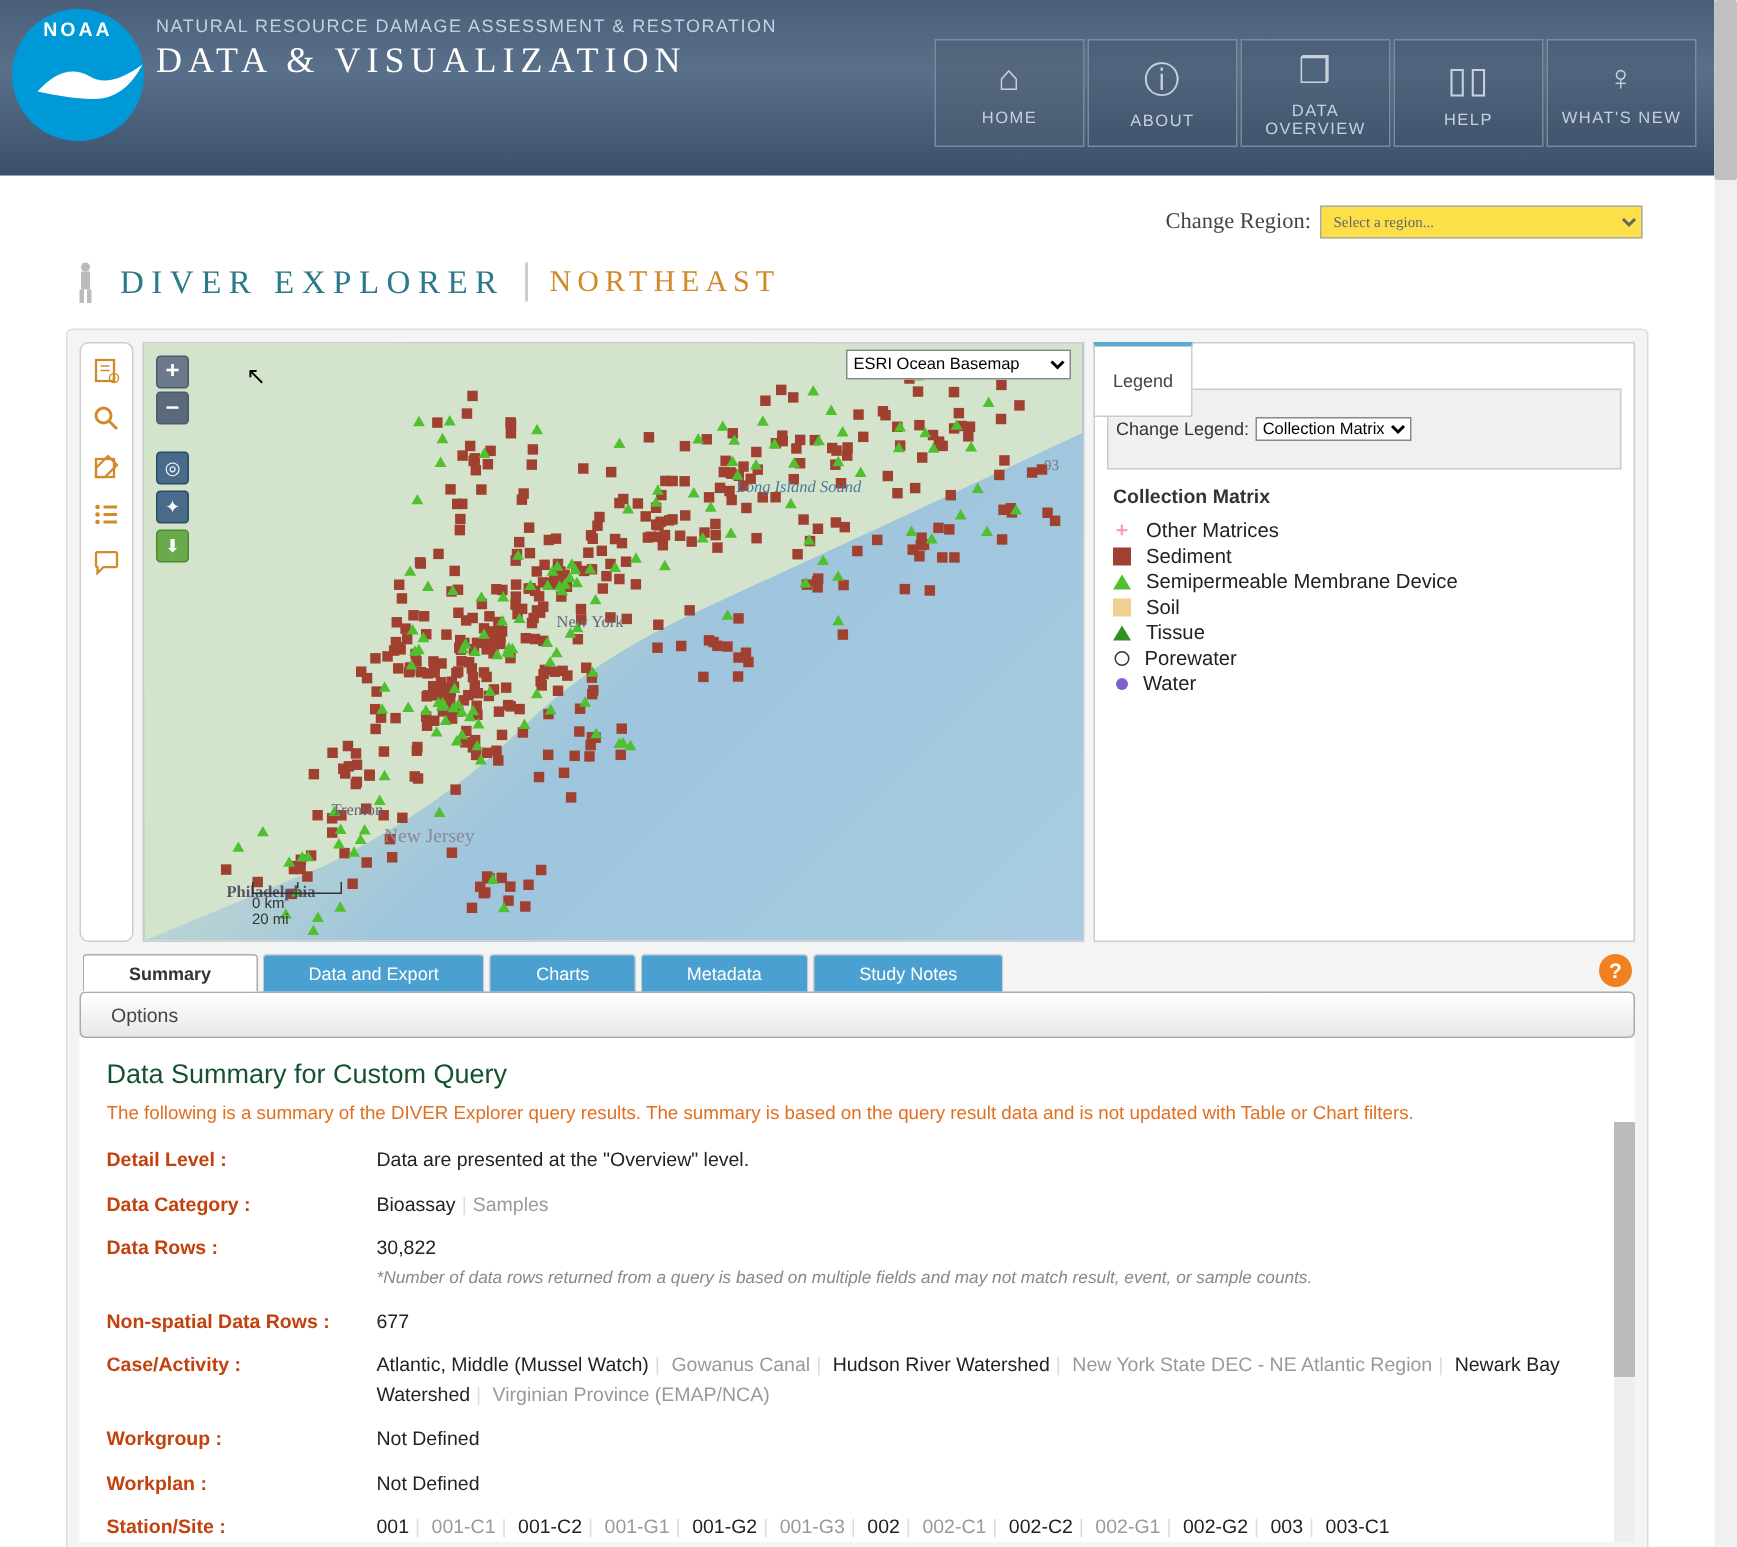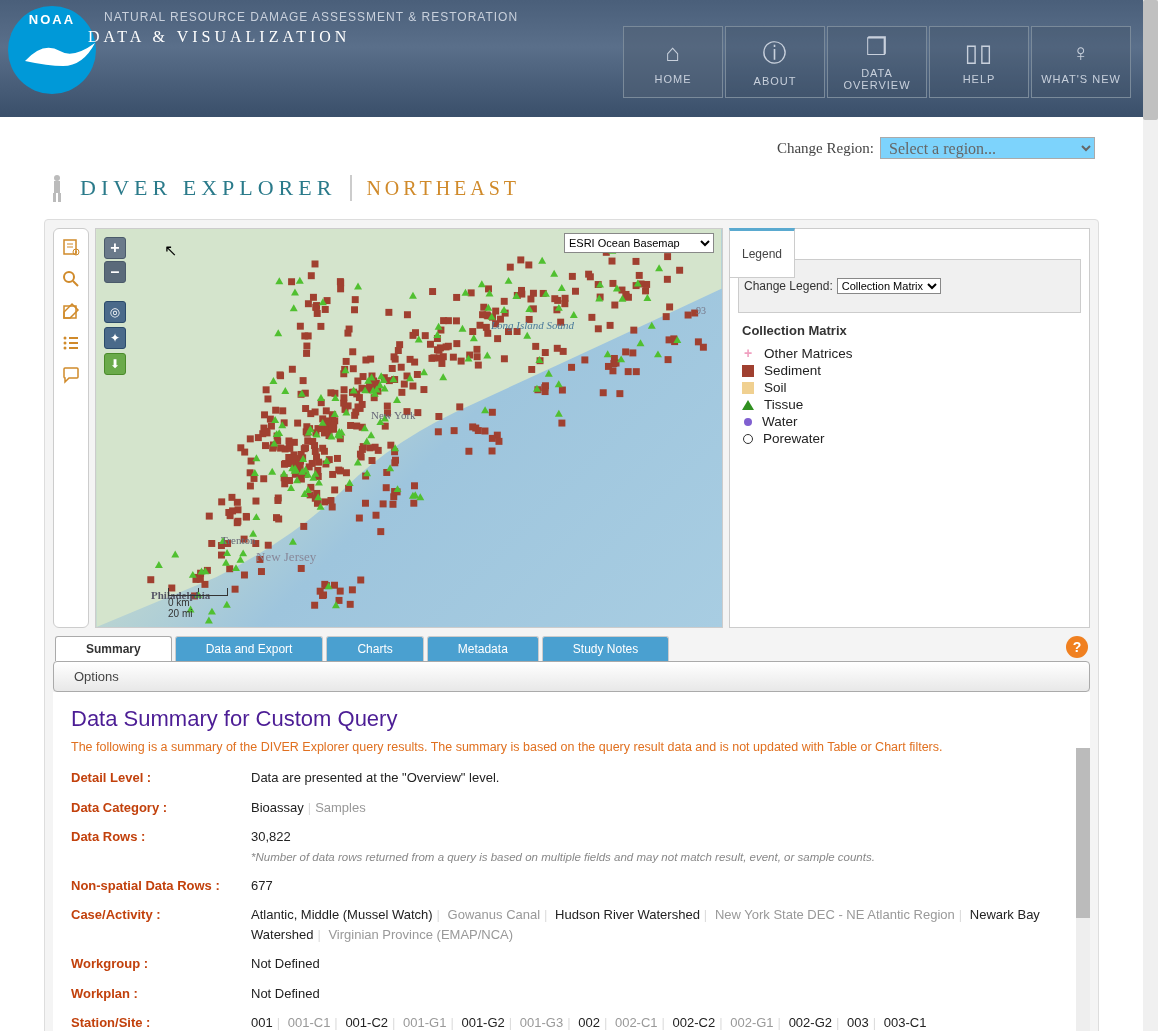--- a/index.html
+++ b/index.html
@@ -7,31 +7,31 @@
 .page { width: 1143px; position: relative; }
 .scrollbar { position: absolute; right: -15px; top: 0; width: 15px; height: 1031px; background: #f0f0f0; }
 .scrollbar-thumb { width: 15px; height: 120px; background: #c0c0c0; border-radius: 2px; position: absolute; top: 0; }
 
 
 .header { height: 117px; background: linear-gradient(to bottom, #4a5f7a 0%, #5a6f8a 40%, #3a4f6a 100%); position: relative; color: #fff; }
 .logo-circle { position: absolute; left: 8px; top: 6px; width: 88px; height: 88px; background: #0099d8; border-radius: 50%; display: flex; align-items: center; justify-content: center; }
 .logo-text { color: #fff; font-size: 13px; letter-spacing: 2px; text-align: center; font-weight: bold; }
 .logo-bird { position: absolute; left: 15px; top: 25px; width: 74px; height: 50px; }
 .header-tag { position: absolute; left: 104px; top: 10px; font-size: 12px; letter-spacing: 1px; color: #c8d0dc; }
-.header-title { position: absolute; left: 88px; top: 28px; font-size: 16px; letter-spacing: 4px; color: #fff; font-family: Georgia, serif; }
+.header-title { position: absolute; left: 104px; top: 28px; font-size: 24px; letter-spacing: 4px; color: #fff; font-family: Georgia, serif; }
 
 .nav { position: absolute; right: 12px; top: 26px; display: flex; gap: 2px; }
 .nav-item { width: 100px; height: 72px; border: 1px solid #7a8a9a; background: rgba(60,75,95,.3); display: flex; flex-direction: column; align-items: center; justify-content: center; color: #c8d0dc; font-size: 11px; letter-spacing: 1px; cursor: pointer; text-align: center; }
 .nav-item.active { background: rgba(80,95,115,.5); }
 .nav-icon { font-size: 24px; margin-bottom: 6px; }
 
 
 .subhead { padding: 20px 48px 8px; display: flex; justify-content: flex-end; align-items: center; gap: 6px; font-family: Georgia, serif; }
 .subhead-label { font-size: 15px; color: #444; }
-.subhead-select { width: 215px; height: 22px; border: 1px solid #aaa; font-family: Georgia, serif; font-size: 16px; color: #666; padding-left: 4px; background: #7dd3fc; }
+.subhead-select { width: 215px; height: 22px; border: 1px solid #aaa; font-family: Georgia, serif; font-size: 10px; color: #666; padding-left: 4px; background: #fde047; }
 
 .pagetitle { padding: 6px 48px 16px; display: flex; align-items: center; gap: 14px; }
 .diver-icon { width: 18px; height: 30px; }
 .pagetitle-main { font-family: Georgia, serif; font-size: 22px; letter-spacing: 5px; color: #2a7a8a; }
 .pagetitle-sep { width: 2px; height: 26px; background: #ccc; }
 .pagetitle-sub { font-family: Georgia, serif; font-size: 20px; letter-spacing: 4px; color: #d08a2a; }
 
 
 .content-wrap { margin: 0 44px; border: 1px solid #ddd; background: #f4f4f4; padding: 8px; border-radius: 4px; }
 .top-row { display: flex; gap: 6px; }
@@ -76,21 +76,21 @@
 .tabs-row { display: flex; margin-top: 8px; padding-left: 2px; position: relative; }
 .tab { padding: 5px 30px; font-size: 12px; border: 1px solid #ccc; border-bottom: none; background: #4aa0d0; color: #fff; margin-right: 3px; border-radius: 3px 3px 0 0; cursor: pointer; }
 .tab.active { background: #fff; color: #333; font-weight: bold; border-color: #aaa; }
 .help-icon { position: absolute; right: 2px; top: 0; width: 22px; height: 22px; border-radius: 50%; background: #f08020; color: #fff; display: flex; align-items: center; justify-content: center; font-weight: bold; cursor: pointer; font-size: 14px; }
 
 .options-bar { margin-top: 0; border: 1px solid #aaa; border-radius: 4px; background: linear-gradient(#fff, #e8e8e8); padding: 7px 20px; font-size: 13px; color: #444; }
 
 .summary-panel { background: #fff; margin-top: 0; padding: 14px 18px 0; position: relative; }
 .summary-scroll { position: absolute; right: 0; top: 56px; width: 14px; bottom: 0; background: #eee; }
 .summary-scroll-thumb { width: 14px; height: 170px; background: #bbb; position: absolute; top: 0; }
-.summary-title { font-size: 22px; color: #4c1d95; margin-bottom: 8px; font-weight: normal; }
+.summary-title { font-size: 18px; color: #14532d; margin-bottom: 8px; font-weight: normal; }
 .summary-note { font-size: 12.5px; color: #e07020; margin-bottom: 14px; }
 .summary-rows { font-size: 13px; }
 .srow { display: flex; margin-bottom: 10px; align-items: baseline; }
 .srow-label { width: 180px; text-align: left; font-weight: bold; padding-right: 22px; color: #c2410c; }
 .srow-val { flex: 1; color: #222; line-height: 1.5; }
 .srow-val .muted { color: #999; }
 .srow-val .footnote { font-size: 11.5px; font-style: italic; color: #888; display: block; margin-top: 2px; }
 .pipe { color: #ddd; margin: 0 4px; }
 </style>
 </head>
@@ -825,34 +825,38 @@
           <ul class="legend-list">
             <li class="legend-item">
                 <span class="lg-sym sym-plus">+</span>
                 <span>Other Matrices</span>
               </li>
             <li class="legend-item">
                 <span class="lg-sym sym-square"></span>
                 <span>Sediment</span>
               </li>
             <li class="legend-item">
+                <span class="lg-sym sym-tri"></span>
+                <span>Semipermeable Membrane Device</span>
+              </li>
+            <li class="legend-item">
                 <span class="lg-sym sym-soil"></span>
                 <span>Soil</span>
               </li>
             <li class="legend-item">
                 <span class="lg-sym sym-tri2"></span>
                 <span>Tissue</span>
               </li>
             <li class="legend-item">
+                <span class="lg-sym sym-circle"></span>
+                <span>Porewater</span>
+              </li>
+            <li class="legend-item">
                 <span class="lg-sym sym-dot"></span>
                 <span>Water</span>
-              </li>
-            <li class="legend-item">
-                <span class="lg-sym sym-circle"></span>
-                <span>Porewater</span>
               </li>
           </ul>
         </div>
       </div>
     </div>
 
     <div class="tabs-row">
       <div class="tab active">Summary</div>
       <div class="tab">Data and Export</div>
       <div class="tab">Charts</div>

